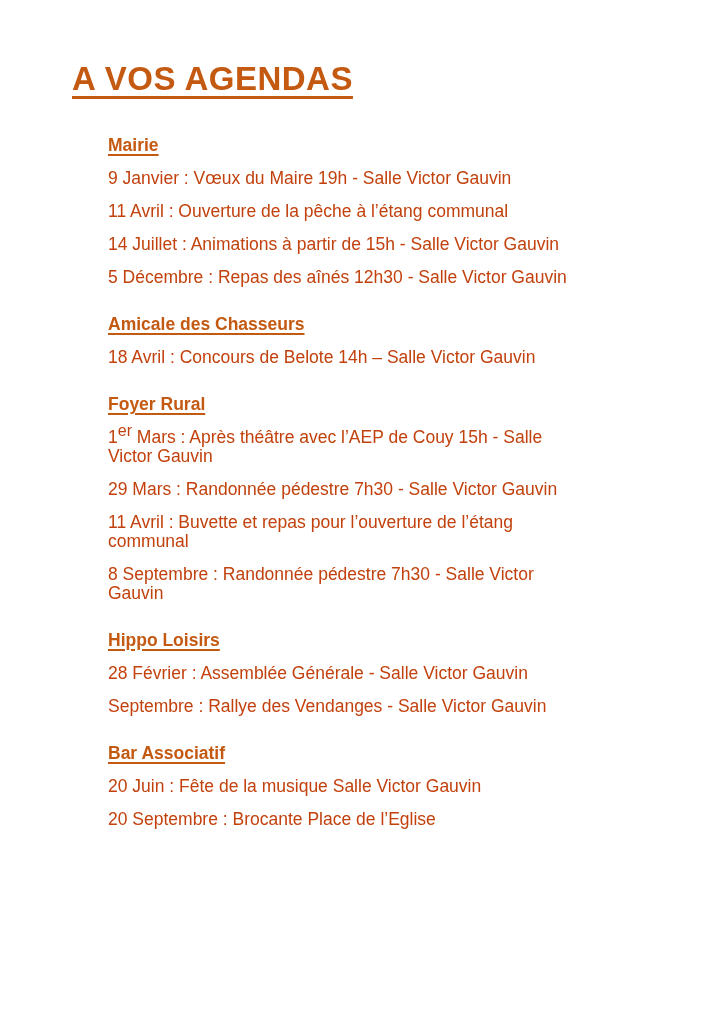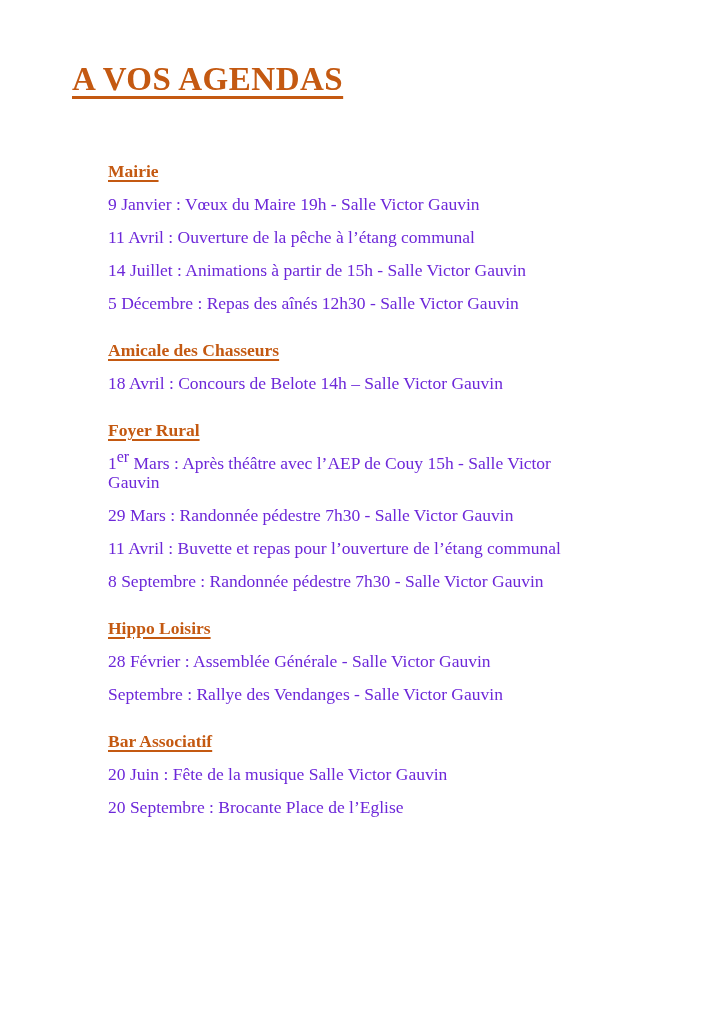--- a/index.html
+++ b/index.html
@@ -7,58 +7,57 @@
     padding: 0;
     background: #ffffff;
   }
   .page {
     position: relative;
     width: 608px;
     height: 1024px;
     background: #ffffff;
     box-sizing: border-box;
     padding: 58px 30px 0 72px;
-    font-family: Liberation Serif, serif;
+    font-family: Liberation Sans, sans-serif;
     overflow: hidden;
   }
   h1.doc-title {
     margin: 0 0 36px 0;
     font-size: 33px;
     line-height: 42px;
     font-weight: 700;
     color: #c45911;
     letter-spacing: 0.5px;
     text-decoration: underline;
     text-decoration-thickness: 3px;
     text-underline-offset: 6px;
     display: inline-block;
   }
   .sections {
     margin-left: 36px; 
-    margin-top: 26px;
   }
   section.agenda-section {
     margin-bottom: 28px;
   }
   h2.section-heading {
     margin: 0 0 14px 0;
     font-size: 17.5px;
     line-height: 19px;
     font-weight: 700;
     color: #c45911;
     text-decoration: underline;
     text-decoration-thickness: 1.5px;
     text-underline-offset: 3px;
     display: table; 
   }
   p.event-line {
     margin: 0 0 14px 0;
     font-size: 17.5px;
     line-height: 19px;
-    color: #6d28d9;
+    color: #c2410c;
   }
   p.event-line sup {
     font-size: 16px;
     line-height: 0;
   }
 </style>
 </head>
 <body>
 
 <div class="page">

